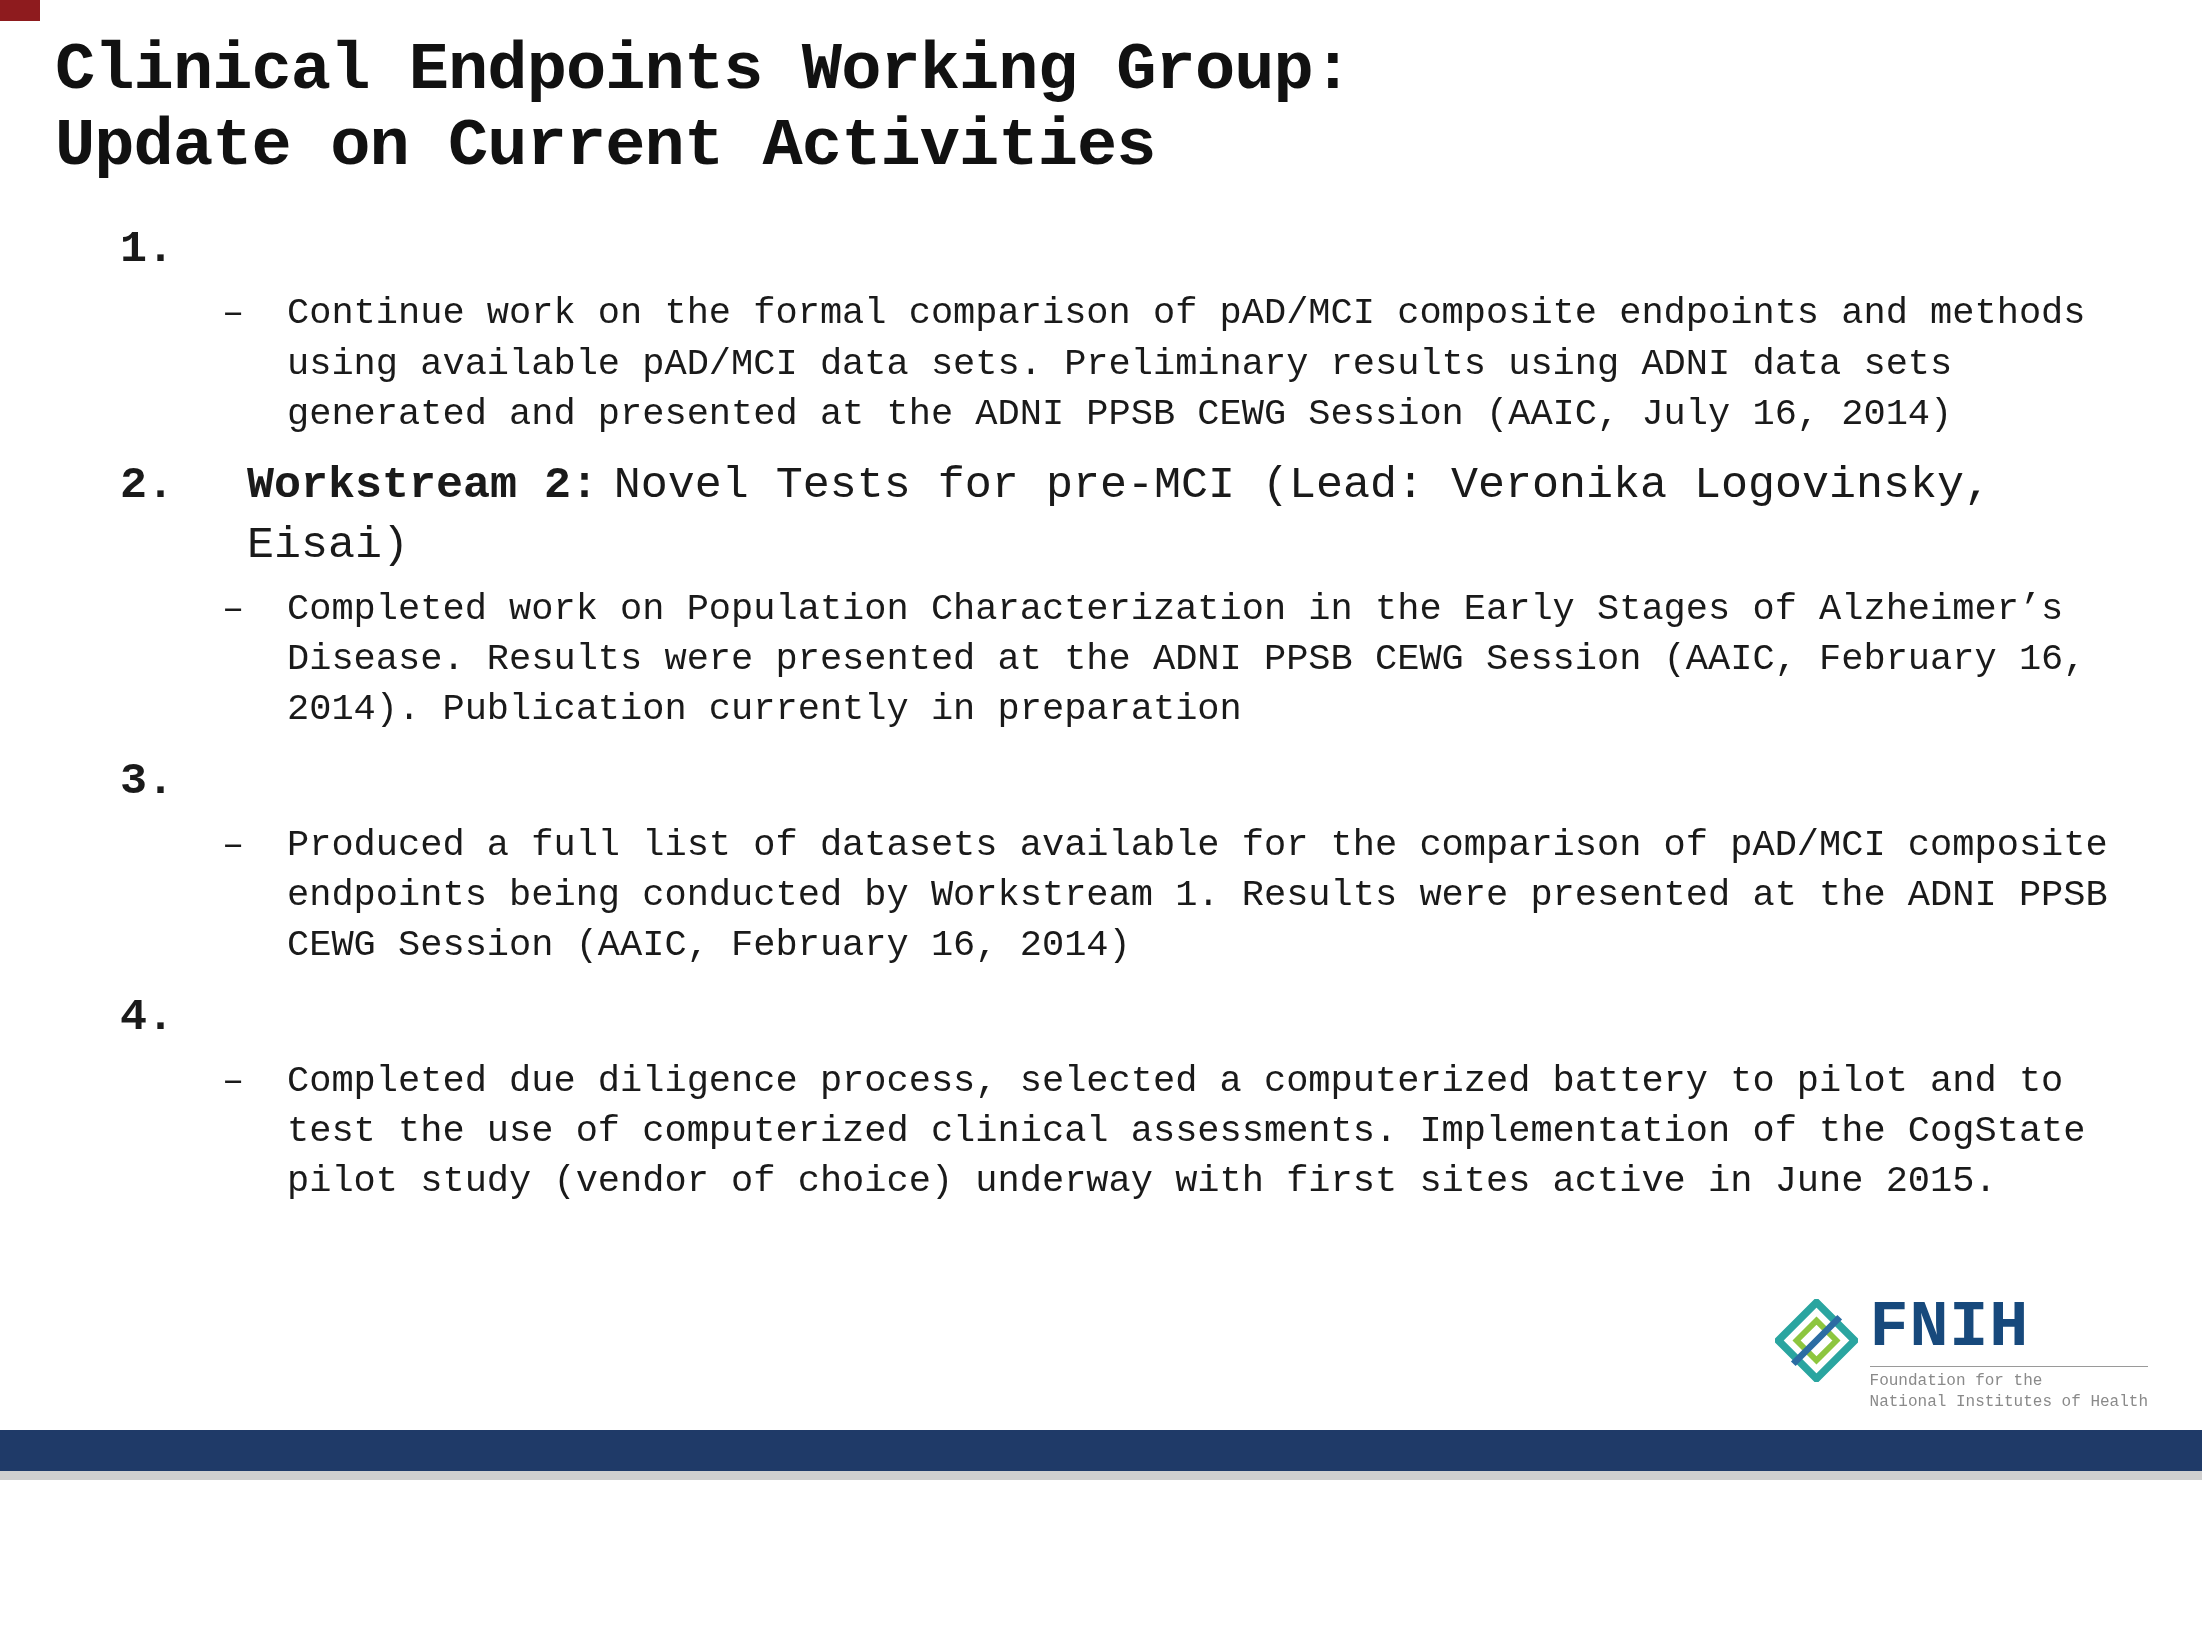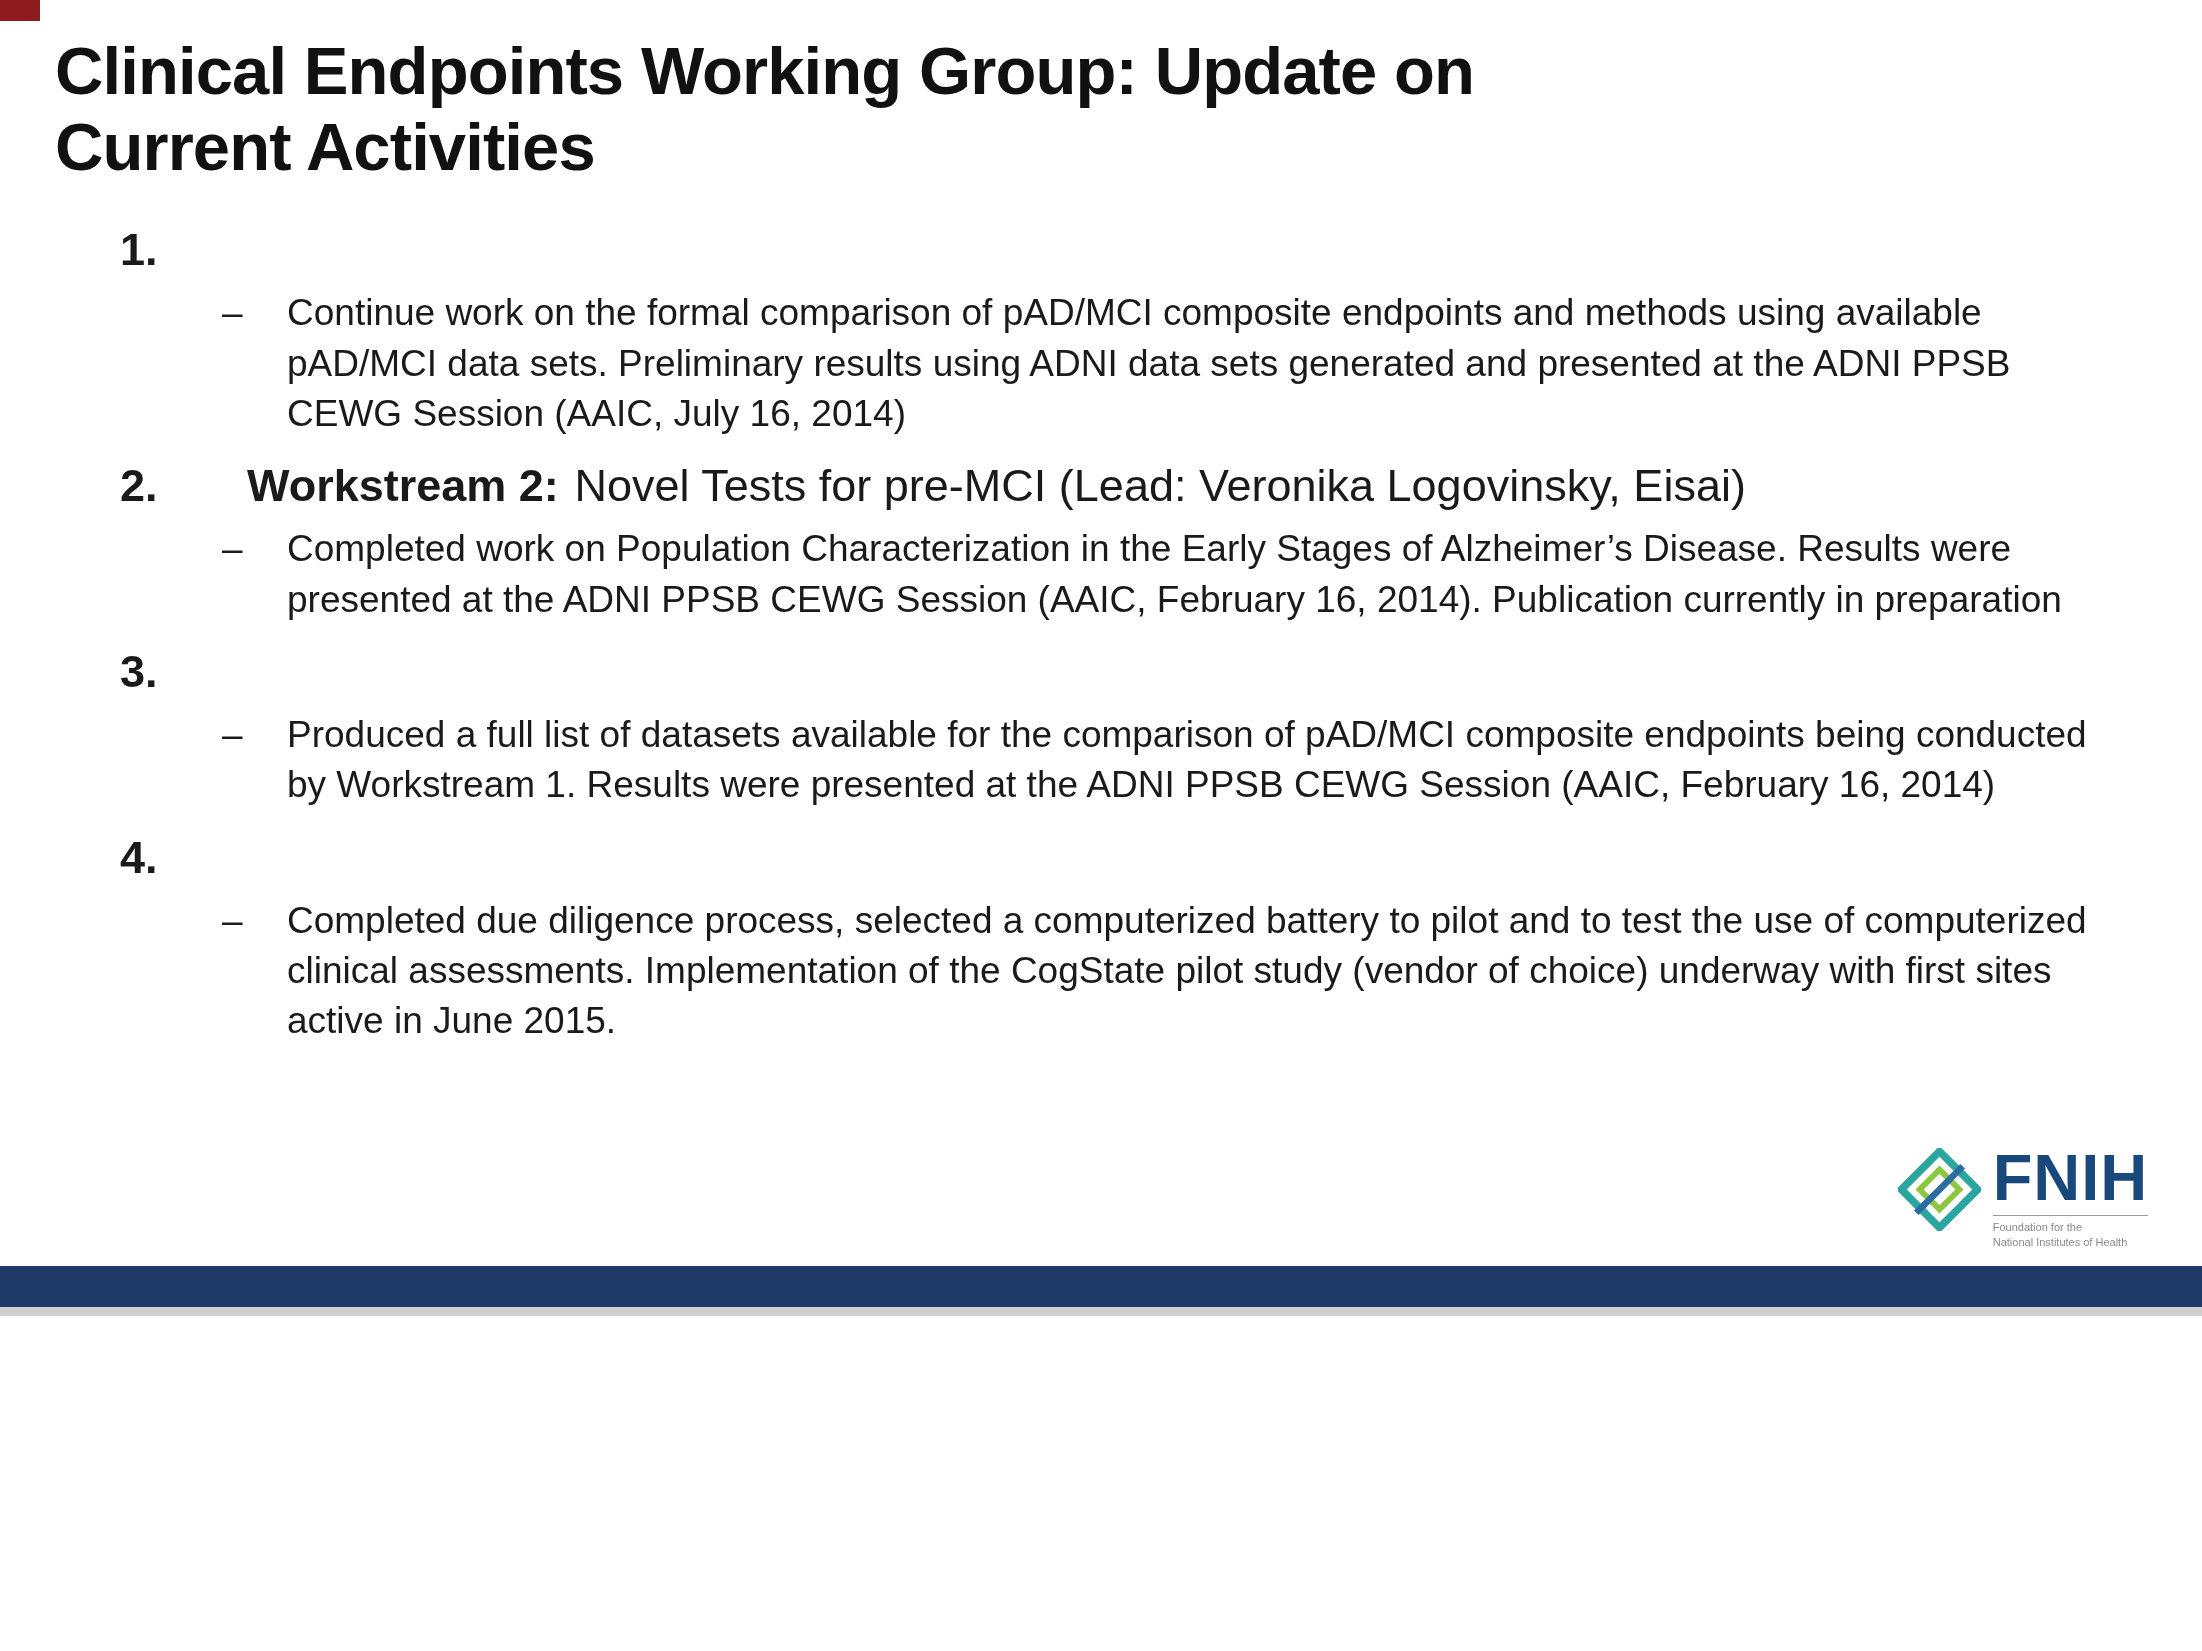--- a/index.html
+++ b/index.html
@@ -1,22 +1,22 @@
 <!DOCTYPE html>
 <html style="font-size:13.8px"><head>
 <meta charset="utf-8">
 <style>
   html, body { margin: 0; padding: 0; background: #ffffff; }
   .slide {
     position: relative;
     width: 2203px;
-    height: 1316px;
+    height: 1480px;
     background: #ffffff;
     overflow: hidden;
-    font-family: Liberation Sans, sans-serif;
+    font-family: Liberation Mono, monospace;
     color: #1a1a1a;
   }
   .accent-red {
     position: absolute;
     top: 0; left: 0;
     width: 40px; height: 20.6px;
     background: #8e1b1e;
   }
   .title {
     margin: 33px 52px 0 55px;
@@ -76,21 +76,21 @@
     font-size: 65px;
     font-weight: 700;
     line-height: 1.0;
     color: #17497c;
     letter-spacing: 0.9px;
   }
   .logo-tagline {
     margin-top: 5.2px;
     border-top: 0.9px solid #9a9a9a;
     padding-top: 4.3px;
-    font-size: 11px;
+    font-size: 16px;
     line-height: 1.3;
     color: #8a8a8a;
   }
   .footer-bar {
     position: absolute;
     left: 0; right: 0;
     bottom: 8.6px;
     height: 41px;
     background: #1f3a68;
   }

